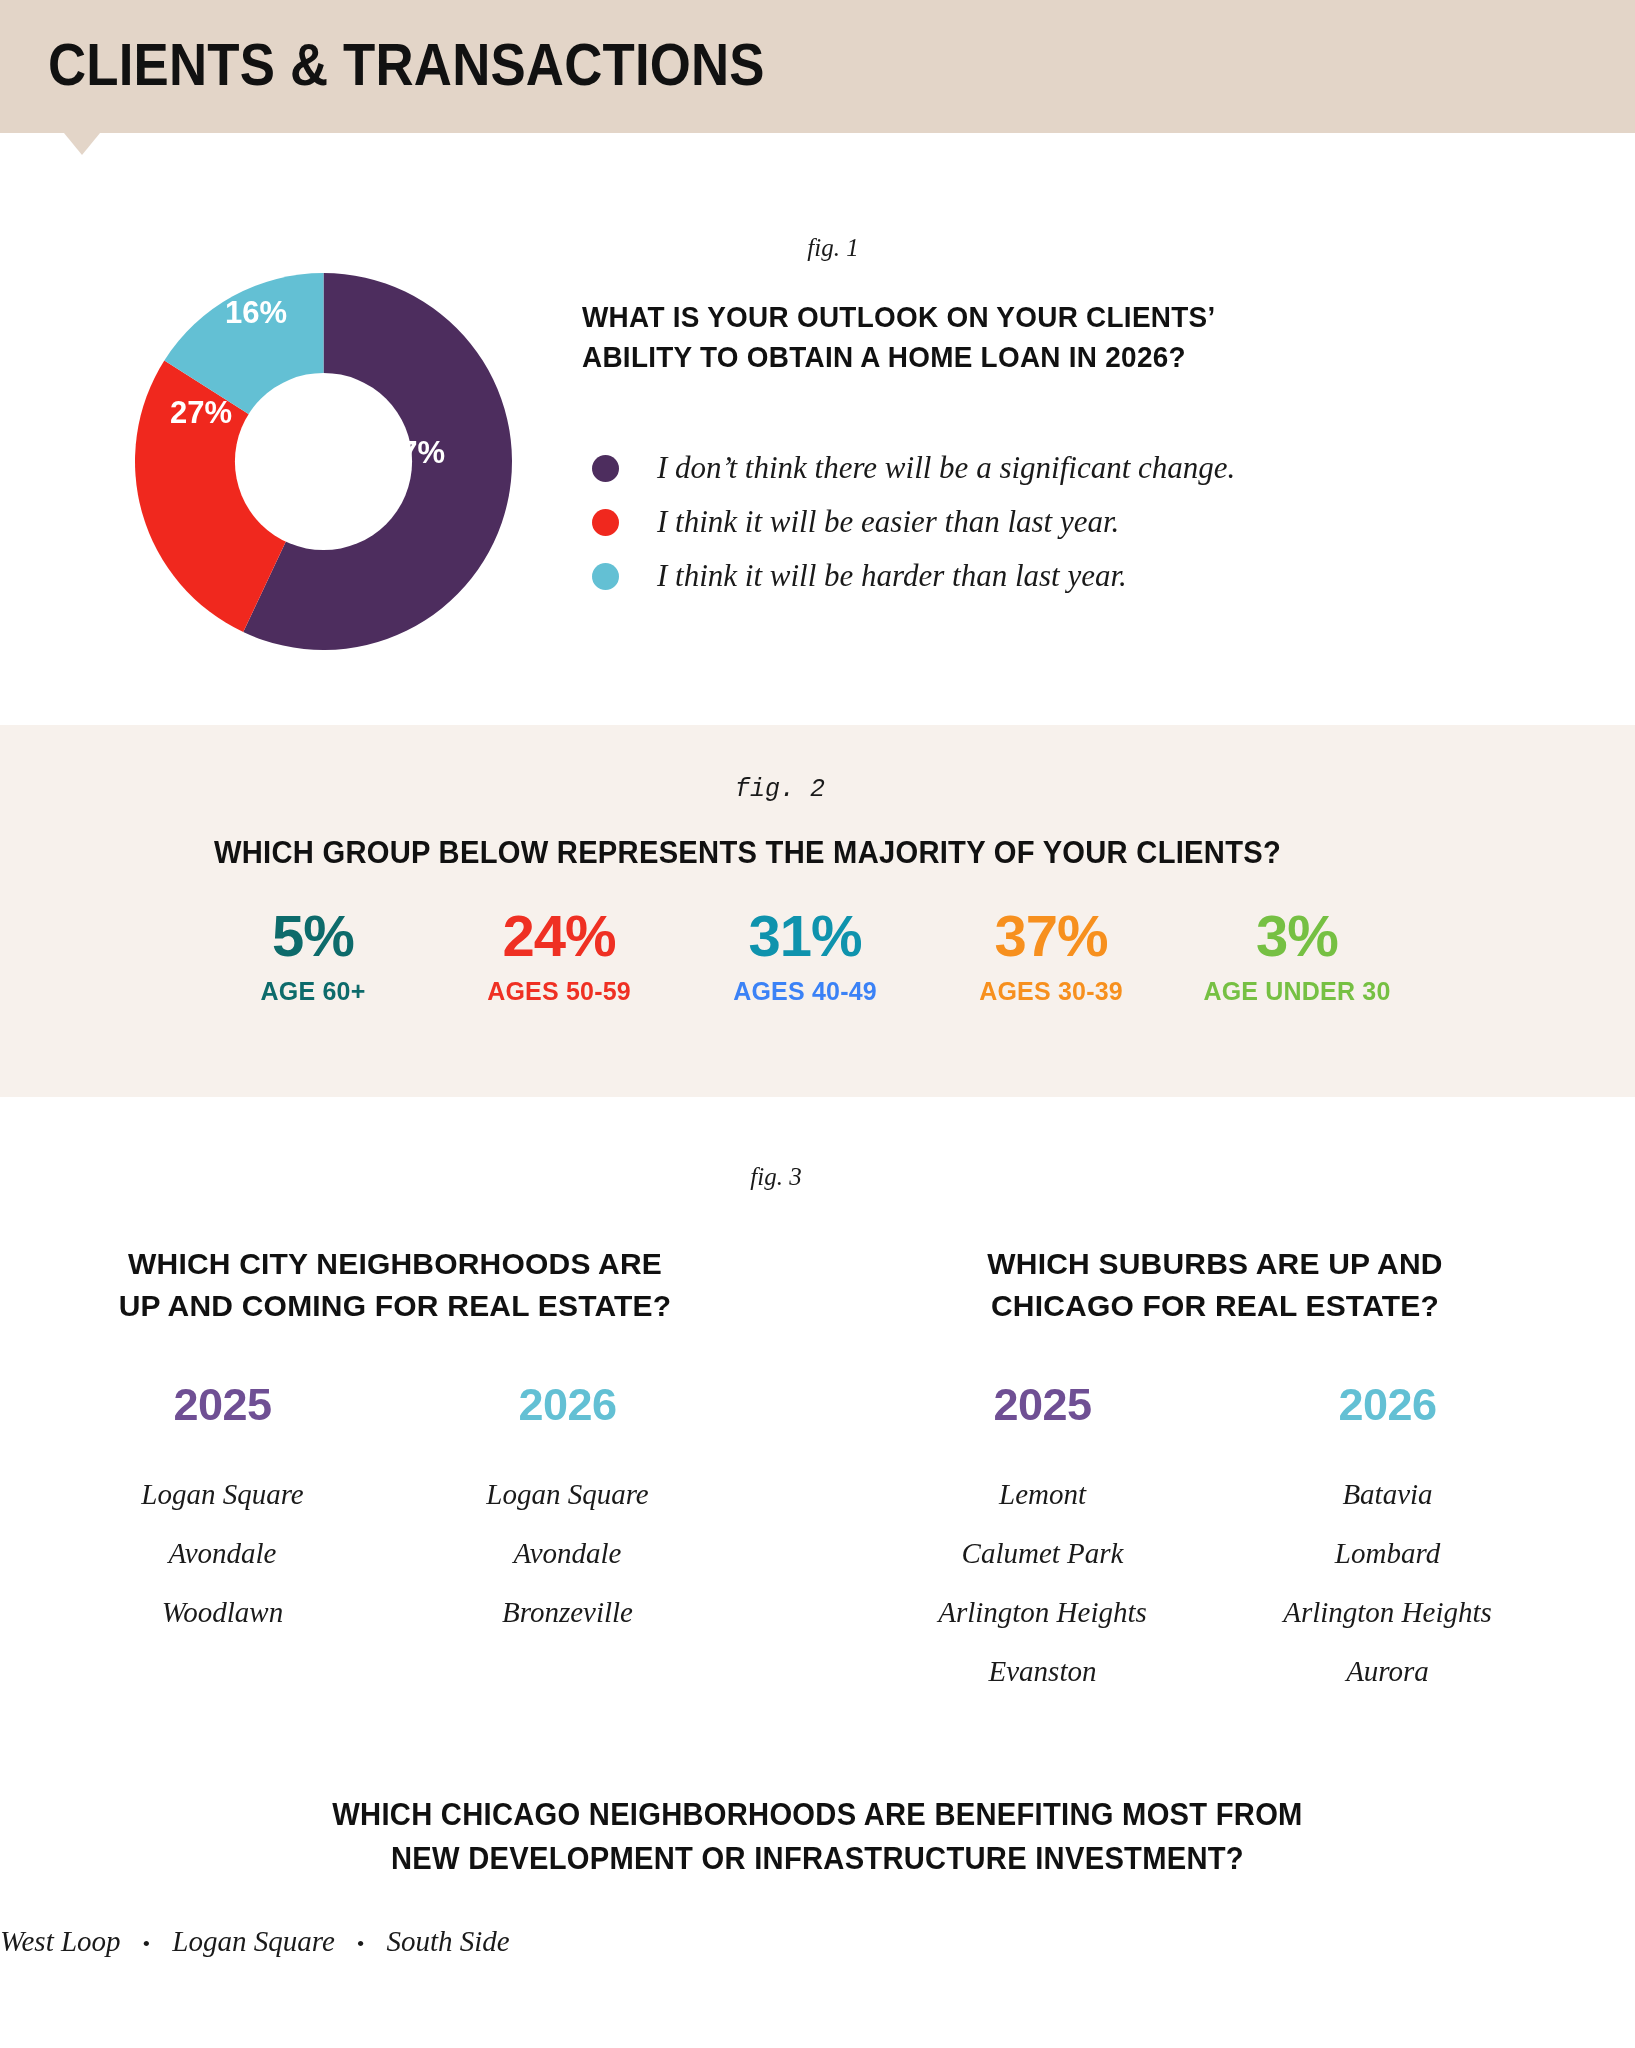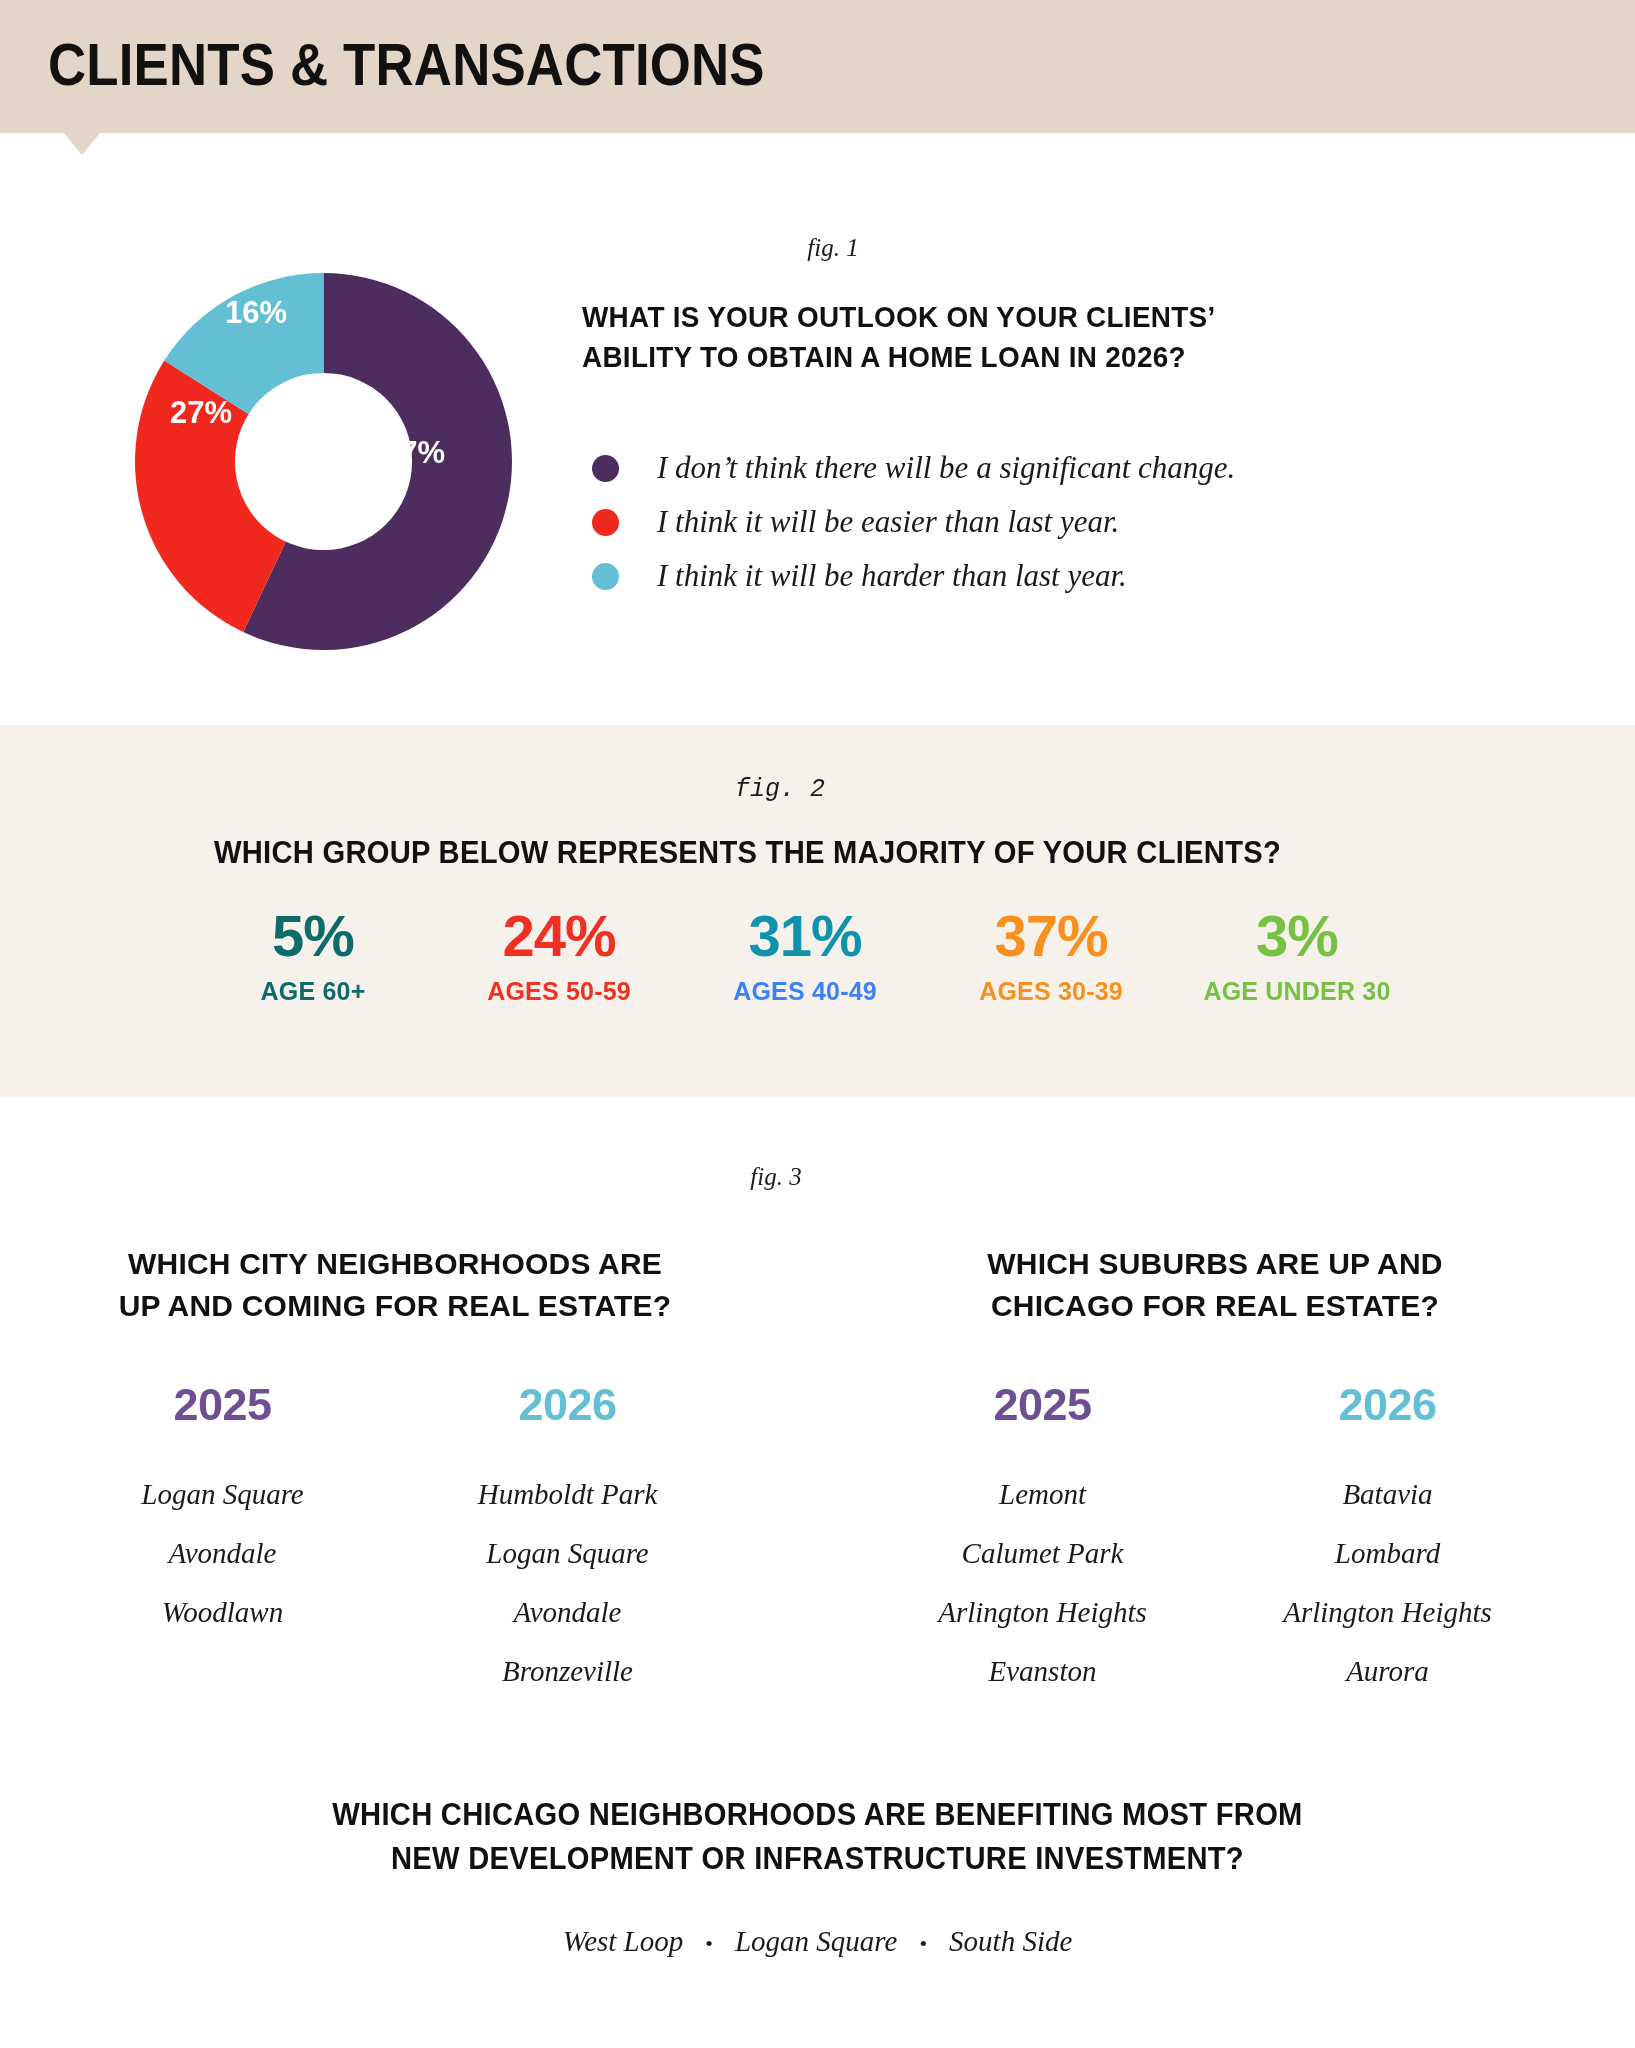--- a/index.html
+++ b/index.html
@@ -230,21 +230,21 @@
     text-align: center;
     font-size: 31px;
     line-height: 44px;
     transform: scaleX(0.94);
   }
   .bottom-list {
     position: absolute;
     left: 0;
     top: 1925px;
     width: 1635px;
-    text-align: center;
+    text-align: left;
     font-family: "Liberation Serif", serif;
     font-style: italic;
     font-size: 29px;
     color: #1a1a1a;
   }
   .bottom-list .sep {
     display: inline-block;
     margin: 0 22px;
     font-style: normal;
     font-size: 22px;
@@ -330,21 +330,20 @@
       <div class="year-head" style="color: rgb(111, 79, 148);">2025</div>
       <div class="place-list">
           <div class="place">Logan Square</div>
           <div class="place">Avondale</div>
           <div class="place">Woodlawn</div>
         </div>
     </div>
     <div class="fig3-year-col">
       <div class="year-head" style="color: rgb(99, 192, 212);">2026</div>
       <div class="place-list">
-          <div class="place">Humboldt Park</div>
           <div class="place">Logan Square</div>
           <div class="place">Avondale</div>
           <div class="place">Bronzeville</div>
         </div>
     </div>
   </div>
 </div>
 
 <div class="fig3-col" id="fig3-col-right">
   <div class="fig3-title">

